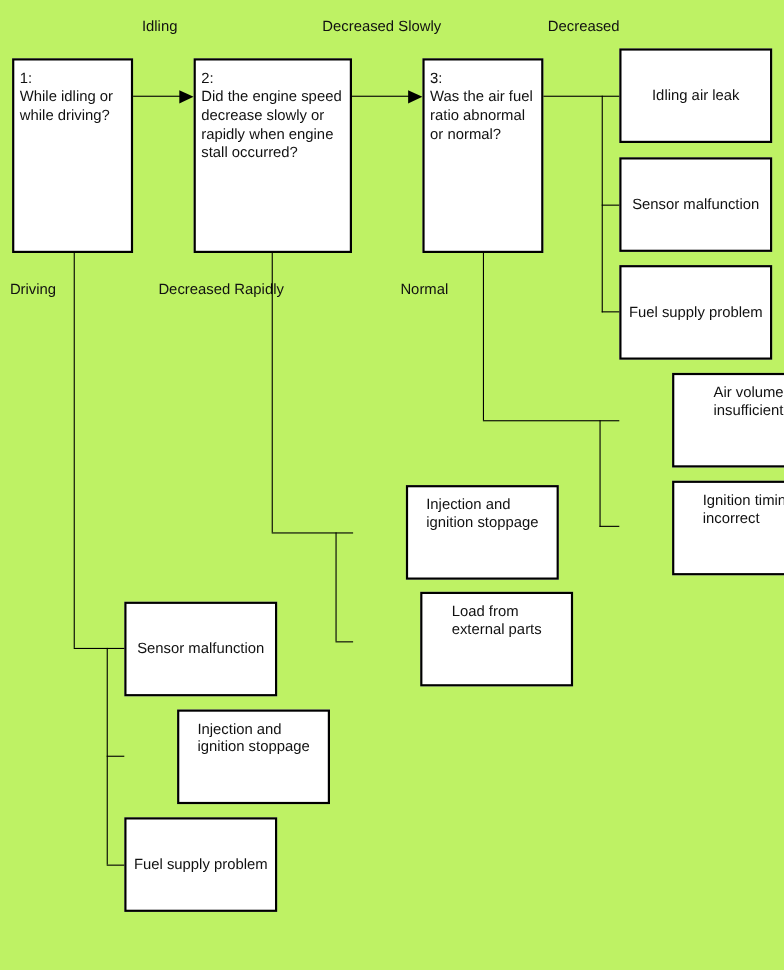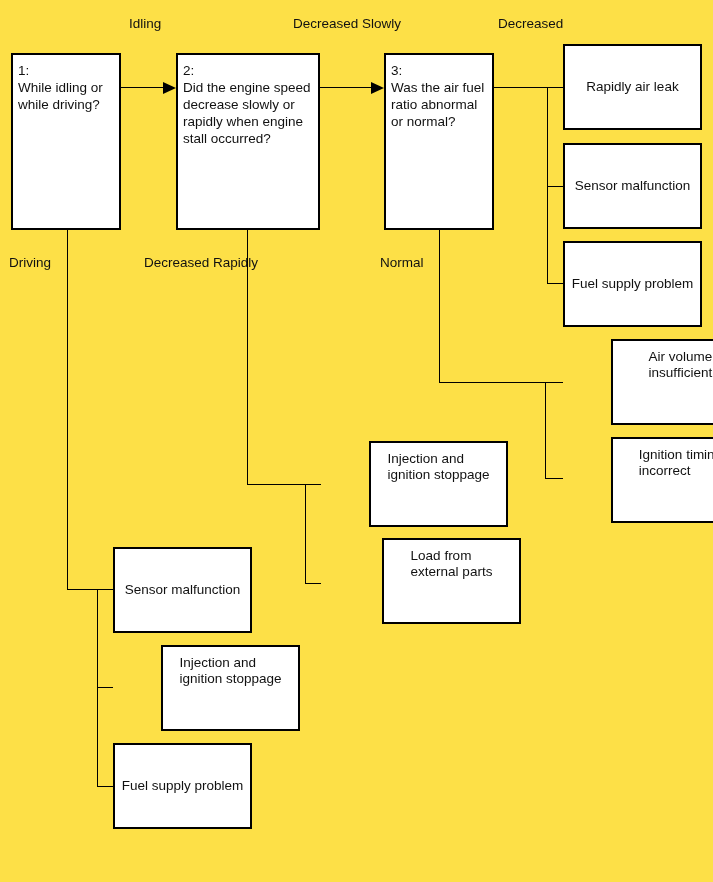--- a/index.html
+++ b/index.html
@@ -4,21 +4,21 @@
 <style>
   html, body {
     margin: 0;
     padding: 0;
     background: #ffffff;
   }
   .canvas {
     position: relative;
     width: 713px;
     height: 882px;
-    background: #fde047;
+    background: #bef264;
     font-family: "Liberation Sans", sans-serif;
     color: #111111;
     overflow: hidden;
   }
   
   .qbox {
     position: absolute;
     box-sizing: border-box;
     border: 2px solid #000000;
     background: #ffffff;
@@ -73,21 +73,21 @@
     position: absolute;
     font-size: 13.5px;
     line-height: 14px;
     white-space: nowrap;
   }
   #lbl-idling   { left: 129px; top: 17px;  }
   #lbl-slowly   { left: 293px; top: 17px;  }
   #lbl-abnormal { left: 498px; top: 17px;  }
   #lbl-driving  { left: 9px;   top: 256px; }
   #lbl-rapidly  { left: 115px; top: 256px; margin-left: 29px; }
-  #lbl-normal   { left: 380px; top: 256px; }
+  #lbl-normal   { left: 364px; top: 256px; }
 
   
   .hl, .vl {
     position: absolute;
     background: #000000;
   }
   .hl { height: 1px; }
   .vl { width: 1px; }
 
   
@@ -125,21 +125,21 @@
 stall occurred?</div>
   </div>
   <div class="qbox" id="q3">
     <div class="qtext">3:
 Was the air fuel
 ratio abnormal
 or normal?</div>
   </div>
 
   <div class="rbox" id="r-intake">
-    <div class="rtext">Rapidly air leak</div>
+    <div class="rtext">Idling air leak</div>
   </div>
   <div class="rbox" id="r-sensor-a">
     <div class="rtext">Sensor malfunction</div>
   </div>
   <div class="rbox" id="r-fuel-a">
     <div class="rtext">Fuel supply problem</div>
   </div>
   <div class="rbox align-top" id="r-airvol">
     <div class="rtext">Air volume
 insufficient</div>

